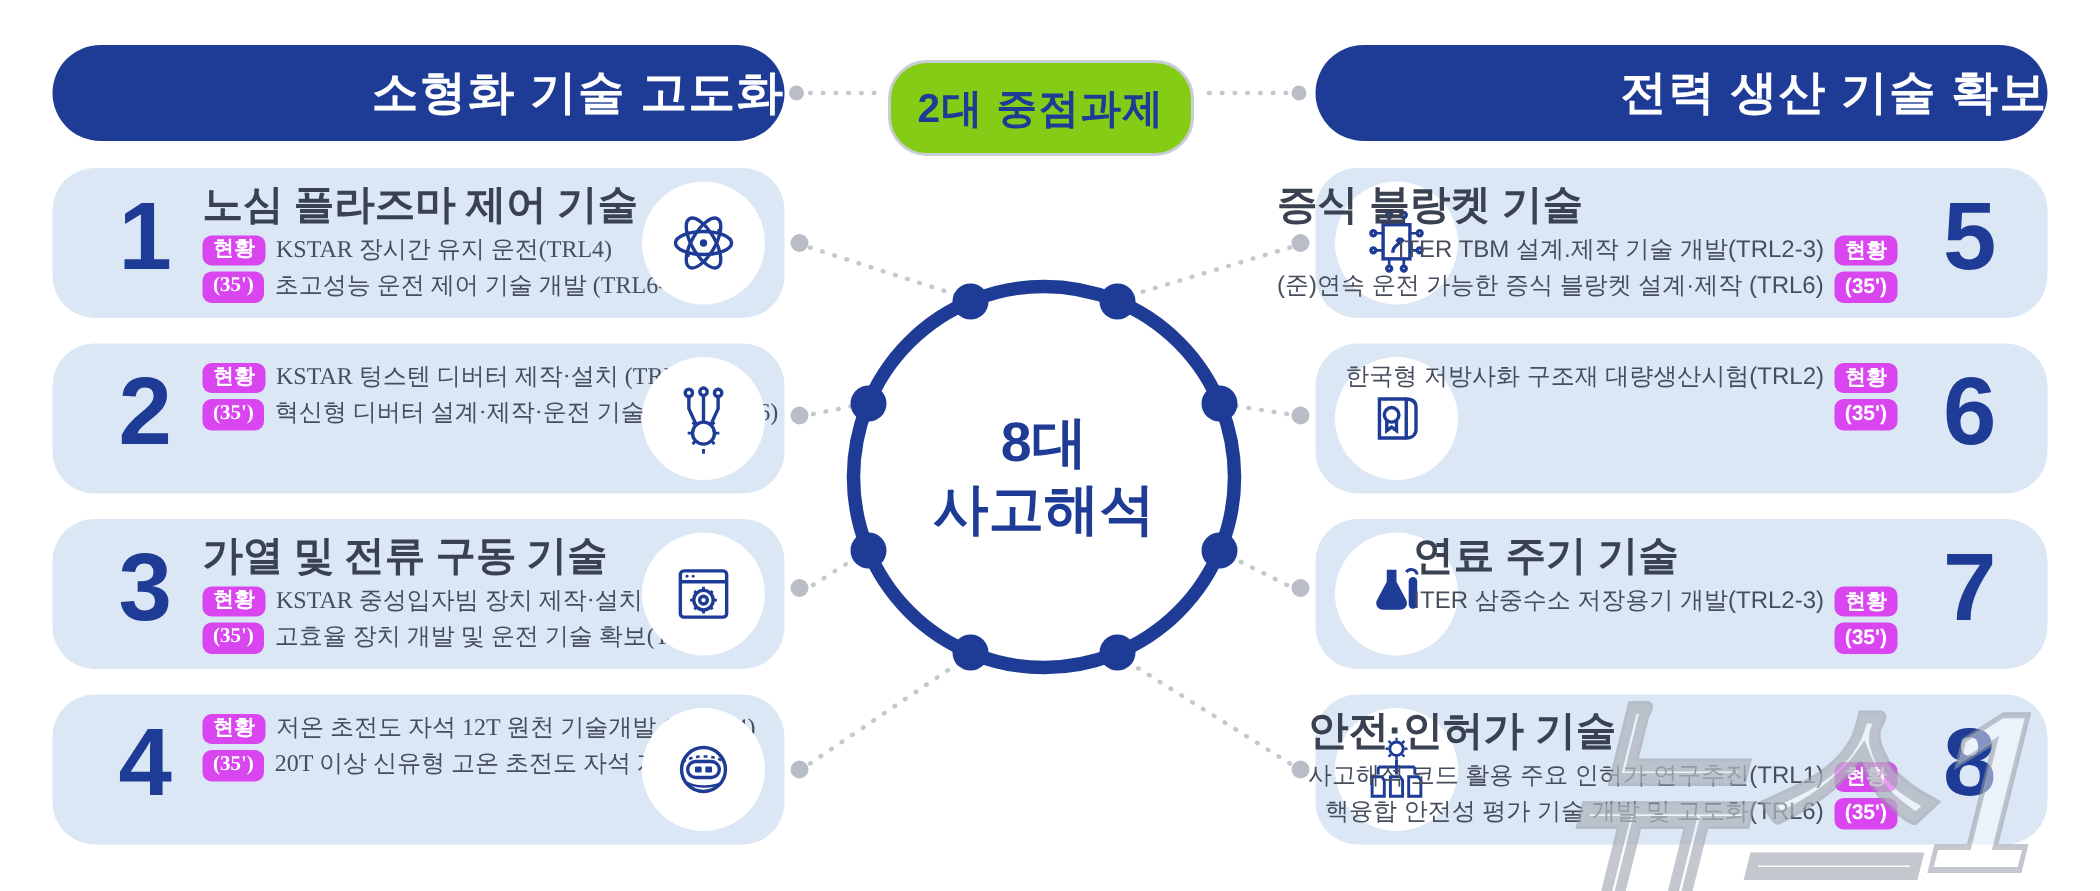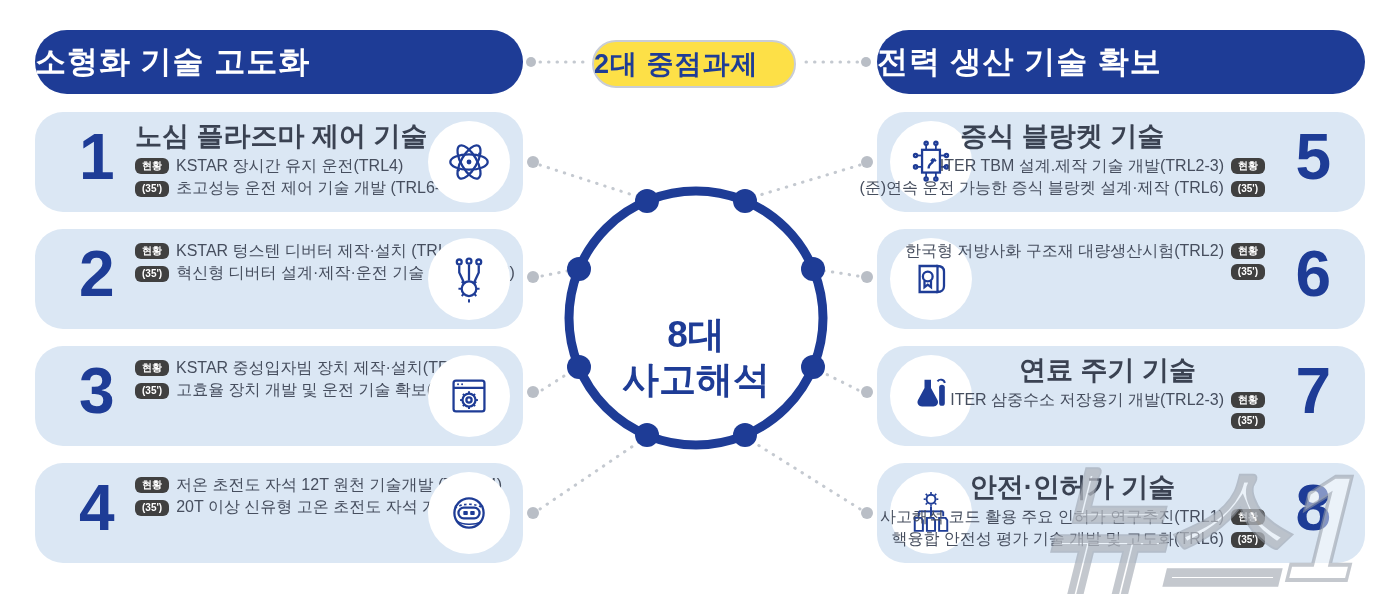--- a/index.html
+++ b/index.html
@@ -6,68 +6,68 @@
   html,body { background:#fff; }
   .canvas {
     position:relative; width:1400px; height:594px; background:#ffffff;
     overflow:hidden; font-family:"Liberation Sans", sans-serif;
   }
   
   .hdr {
     position:absolute; top:30px; width:488px; height:64px;
     background:#1e3c96; border-radius:32px; color:#fff;
     font-size:31px; font-weight:800; letter-spacing:1px;
-    display:flex; align-items:center; justify-content:flex-start; z-index:2;
+    display:flex; align-items:center; justify-content:flex-end; z-index:2;
   }
   .hdr.left { left:35px; }
   .hdr.right { left:877px; }
   .pill {
-    position:absolute; left:592px; top:40px; width:204px; height:48px;
-    background:#fde047; border:2px solid #c9cdd6; border-radius:26px;
+    position:absolute; left:592px; top:40px; width:204px; height:64px;
+    background:#84cc16; border:2px solid #c9cdd6; border-radius:26px;
     color:#1e3c96; font-size:27px; font-weight:800; letter-spacing:1px;
-    display:flex; align-items:center; z-index:2;
+    display:flex; align-items:center; justify-content:center; z-index:2;
   }
   
   .card {
     position:absolute; width:488px; height:100px;
     background:#dbe7f4; border-radius:28px; z-index:1;
   }
   .card.cleft { left:35px; }
   .card.cright { left:877px; }
   .num {
     position:absolute; top:13px; font-size:64px; font-weight:800;
     color:#1e3c96; line-height:1; z-index:2;
   }
   .card.cleft  .num { left:44px; }
   .card.cright .num { right:34px; }
   .content { position:absolute; top:9px; }
-  .card.cleft  .content { left:100px; text-align:left; }
-  .card.cright .content { right:100px; text-align:center; }
+  .card.cleft  .content { left:100px; text-align:left;font-family:Liberation Serif, serif; }
+  .card.cright .content { right:100px; text-align:left; }
   .title { font-size:27px; font-weight:800; color:#3a4252; line-height:1.15; margin-bottom:5px; }
   .row {
     display:flex; align-items:center; gap:7px;
     font-size:16px; color:#464e5e; margin-top:4px; line-height:1.15; white-space:nowrap;
   }
   .card.cright .row { justify-content:flex-end; }
   .badge {
-    background:#404040; color:#fff; font-weight:700; font-size:10px;
+    background:#d946ef; color:#fff; font-weight:700; font-size:14px;
     border-radius:6px; padding:2px 7px 3px; line-height:1.1; flex:none;
   }
   .icon-circle {
     position:absolute; top:9px; width:82px; height:82px; border-radius:50%;
     background:#ffffff; display:flex; align-items:center; justify-content:center;
     color:#1e3c96;
   }
   .card.cleft  .icon-circle { right:13px; }
   .card.cright .icon-circle { left:13px; }
   .icon-circle svg { width:52px; height:52px; }
   
   .core-text {
     position:absolute; left:576px; top:272px; width:240px; text-align:center;
-    color:#1e3c96; font-size:37px; font-weight:800; line-height:1.22; z-index:2;margin-top:40px;
+    color:#1e3c96; font-size:37px; font-weight:800; line-height:1.22; z-index:2;
   }
   .connectors { position:absolute; left:0; top:0; z-index:0; }
   
   .watermark {
     position:absolute; left:1075px; top:430px; z-index:4;
     font-size:150px; font-weight:900; letter-spacing:-8px;
     transform:skewX(-14deg) scaleX(0.85); transform-origin:left top;
     color:rgba(255,255,255,0.45);
     -webkit-text-stroke:4px rgba(148,154,166,0.55);
     pointer-events:none; white-space:nowrap;
@@ -187,20 +187,21 @@
         <circle cx="20" cy="11" r="3"></circle>
           <circle cx="32" cy="10" r="3"></circle>
           <circle cx="44" cy="11" r="3"></circle>
       </svg>
     </div>
   </div>
 
   <div class="card cleft" style="top:346px">
     <div class="num">3</div>
     <div class="content">
+      <div class="title">가열 및 전류 구동 기술</div>
       <div class="row">
         <span class="badge">현황</span>
         <span>KSTAR 중성입자빔 장치 제작·설치(TRL3)</span>
       </div>
       <div class="row">
         <span class="badge">(35')</span>
         <span>고효율 장치 개발 및 운전 기술 확보(TRL6)</span>
       </div>
     </div>
     <div class="icon-circle">

